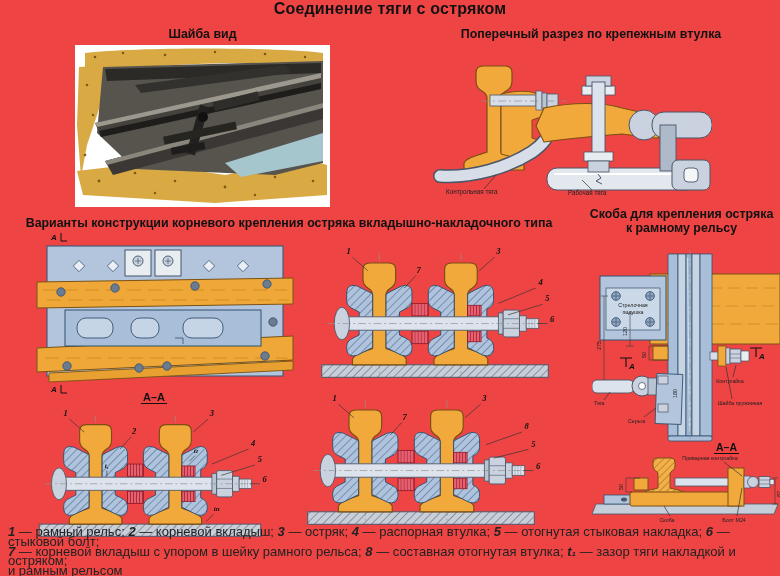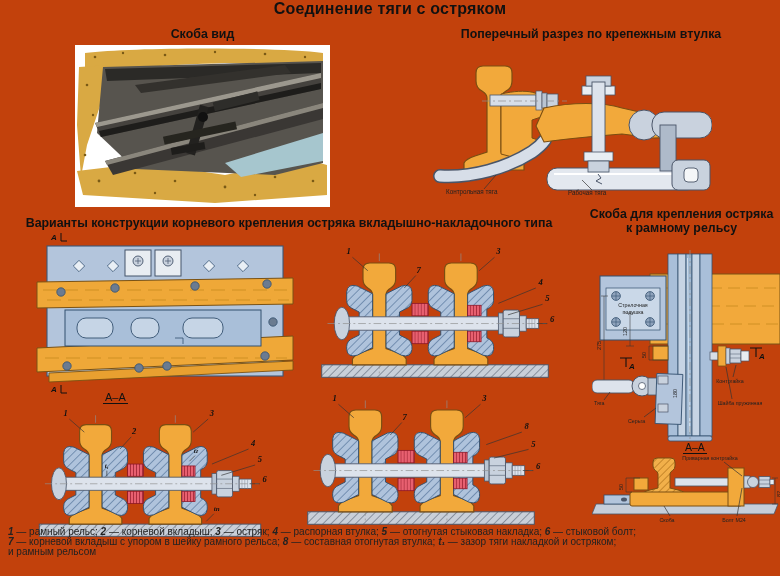--- a/index.html
+++ b/index.html
@@ -1,24 +1,24 @@
 <!DOCTYPE html>
 <html><head>
 <meta charset="utf-8">
 <style>
   *{margin:0;padding:0;box-sizing:border-box}
   html,body{background:#9a9a9a}
-  .page{position:relative;width:780px;height:576px;background:#c2410c;
+  .page{position:relative;width:780px;height:576px;background:#ef4444;
         font-family:"Liberation Sans",sans-serif;color:#111;overflow:hidden}
   .abs{position:absolute}
   .h1{font-size:16px;font-weight:bold;text-align:center;letter-spacing:.2px}
   .h2{font-size:12.4px;font-weight:bold;text-align:center}
-  .aa{font-size:11px;font-weight:normal;text-align:left}
+  .aa{font-size:11px;font-weight:bold;text-align:right}
   .aa span{border-bottom:1.6px solid #111;padding:0 2px}
-  .legend{font-size:10px;line-height:9.8px;color:#222}
+  .legend{font-size:13px;line-height:9.8px;color:#222}
   .legend .b{font-weight:bold;font-style:italic}
   svg{display:block}
   svg text{font-family:"Liberation Sans",sans-serif}
   .co{font-style:italic;font-weight:bold;font-size:9px;font-family:"Liberation Serif",serif;fill:#111}
   .tg{font-style:italic;font-weight:bold;font-size:7.5px;font-family:"Liberation Serif",serif;fill:#111}
   .mk{font-style:italic;font-weight:bold;font-size:8px;fill:#111}
   .lbl{font-size:6.3px;fill:#222}
   .lbl5{font-size:5.3px;fill:#222}
   .dim{font-size:5.5px;fill:#222}
   .ld{stroke:#333;stroke-width:.7;fill:none}
@@ -69,21 +69,21 @@
         <line x1="201" y1="92" x2="218" y2="92" stroke="#4A5568" stroke-width=".6"></line>
         <rect x="218" y="79" width="7" height="16" fill="#C9D2DE" stroke="#4A5568" stroke-width=".8"></rect>
         <rect x="225" y="82" width="13" height="10" fill="#DDE3EC" stroke="#4A5568" stroke-width=".8"></rect>
         <path d="M228 82 V92 M231 82 V92 M234 82 V92" stroke="#8A93A2" stroke-width=".6"></path>
         <path class="cl" d="M18 87 H246"></path>
       </g>
     </defs>
   </svg>
 
   <div class="abs h1" style="left:0;top:4;width:780px">Соединение тяги с остряком</div>
-  <div class="abs h2" style="left:75px;top:27px;width:255px">Скоба вид</div>
+  <div class="abs h2" style="left:75px;top:27px;width:255px">Шайба вид</div>
   <div class="abs h2" style="left:440px;top:27px;width:302px">Поперечный разрез по крепежным втулка</div>
   <div class="abs h2" style="left:6px;top:216px;width:566px">Варианты конструкции корневого крепления остряка вкладышно-накладочного типа</div>
   <div class="abs h2" style="left:583px;top:207px;width:197px;line-height:14px">
     <div>Скоба для крепления остряка</div>
     <div>к рамному рельсу</div>
   </div>
 
   <svg class="abs" style="left:75px;top:45px" width="255" height="162" viewBox="0 0 255 162">
     <rect width="255" height="162" fill="#fff"></rect>
     <g>

